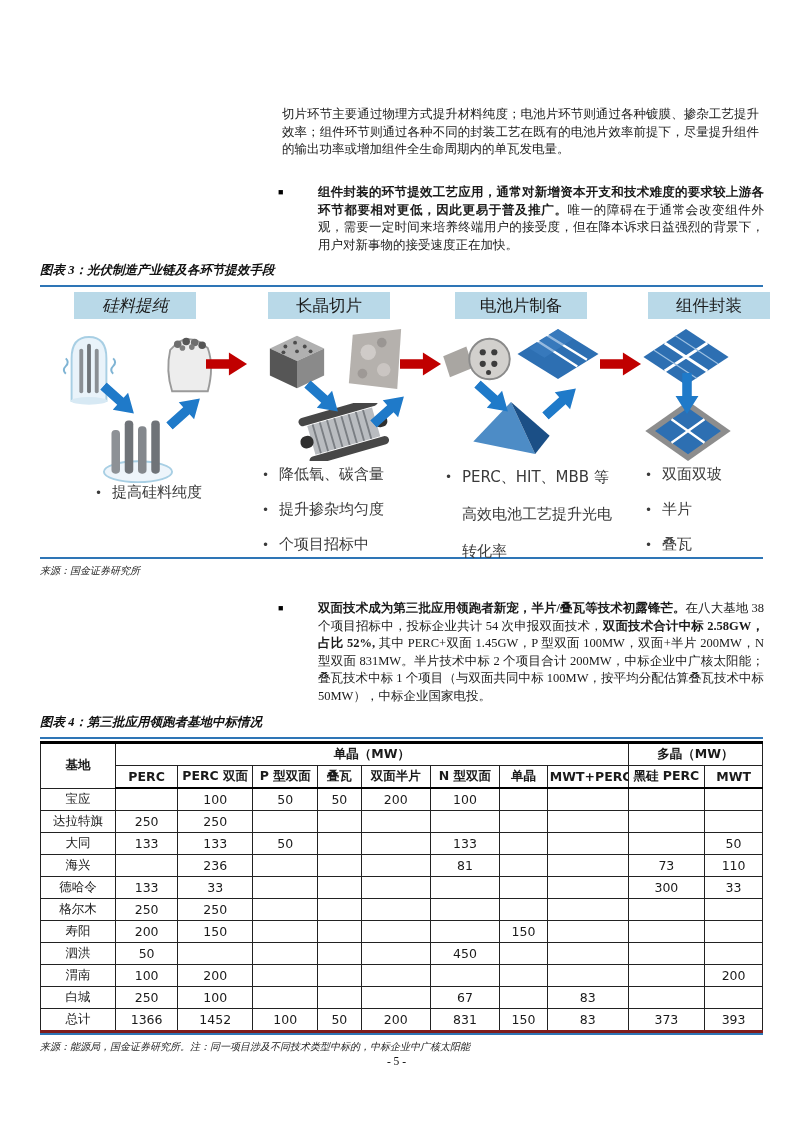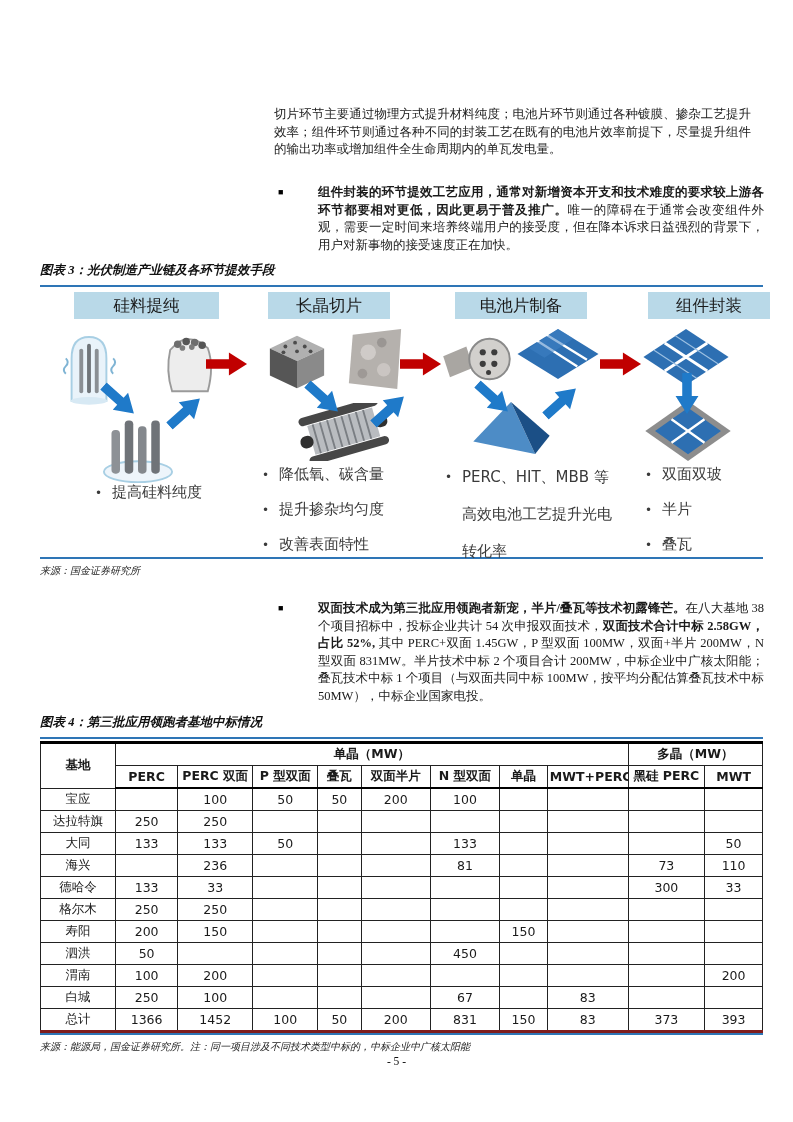--- a/index.html
+++ b/index.html
@@ -1,21 +1,21 @@
 <!DOCTYPE html>
 <html><head>
 <meta charset="utf-8">
 <style>
   html,body{margin:0;padding:0;background:#fff;}
   body{width:793px;height:1122px;position:relative;overflow:hidden;
        font-family:"Liberation Serif",serif;color:#1a1a1a;}
   .page{position:absolute;inset:0;}
 
   
-  .intro-para{position:absolute;left:274px;top:106px;width:477px;
+  .intro-para{position:absolute;left:282px;top:106px;width:477px;
       font-size:12.5px;line-height:17.5px;text-align:justify;}
   .bullet-item{position:absolute;left:278px;width:486px;display:flex;
       font-size:12.5px;line-height:17.5px;text-align:justify;}
   .bullet-item .marker{flex:0 0 40px;font-size:9px;line-height:17.5px;color:#000;}
   .bullet-item .btext{flex:1;}
   .bullet1{top:184px;}
   .bullet2{top:600px;}
   .bold{font-weight:bold;}
 
   
@@ -25,21 +25,21 @@
   .figure-title{font-size:12.5px;font-weight:bold;font-style:italic;color:#111;
       padding-bottom:6px;}
   .rule{height:2px;background:#2e75b6;}
   .figure-source{font-size:10px;font-style:italic;color:#222;padding-top:5px;}
 
   
   .diagram{position:relative;height:270px;background:#fff;
       font-family:"DejaVu Sans",sans-serif;}
   .stage-header{position:absolute;height:27px;background:#b9d9e8;color:#1a1a1a;
       font-size:16.5px;display:flex;align-items:center;justify-content:center;top:5px;}
-  .sh1{left:34px;width:145px;}
+  .sh1{left:34px;width:122px;font-style:italic;}
   .sh2{left:228px;width:122px;}
   .sh3{left:415px;width:132px;}
   .sh4{left:608px;width:122px;}
   .icon{position:absolute;}
   .arrow{position:absolute;width:42px;height:26px;}
   .arrow svg{width:100%;height:100%;display:block;}
   .rot-dr{transform:rotate(42deg);}
   .rot-ur{transform:rotate(-42deg);}
   .rot-d{transform:rotate(90deg);}
   .dg-bullet{position:absolute;font-size:15px;color:#3a3a3a;display:flex;}
@@ -181,21 +181,21 @@
       <div class="dg-bullet" style="left:222px;top:178px;">
         <span class="dot">•</span>
         <span>降低氧、碳含量</span>
       </div>
       <div class="dg-bullet" style="left:222px;top:213px;">
         <span class="dot">•</span>
         <span>提升掺杂均匀度</span>
       </div>
       <div class="dg-bullet" style="left:222px;top:248px;">
         <span class="dot">•</span>
-        <span>改善表面特性</span>
+        <span>个项目招标中</span>
       </div>
 
       <div class="arrow" style="left:360px;top:64px;">
         <svg viewBox="0 0 44 26">
             <path d="M0 8 H24 V1 L43 13 L24 25 V18 H0 Z" fill="#c00000"></path>
           </svg>
       </div>
 
       <div class="icon" style="left:400px;top:46px;width:72px;height:54px;">
         <svg viewBox="0 0 74 56" width="100%" height="100%">

